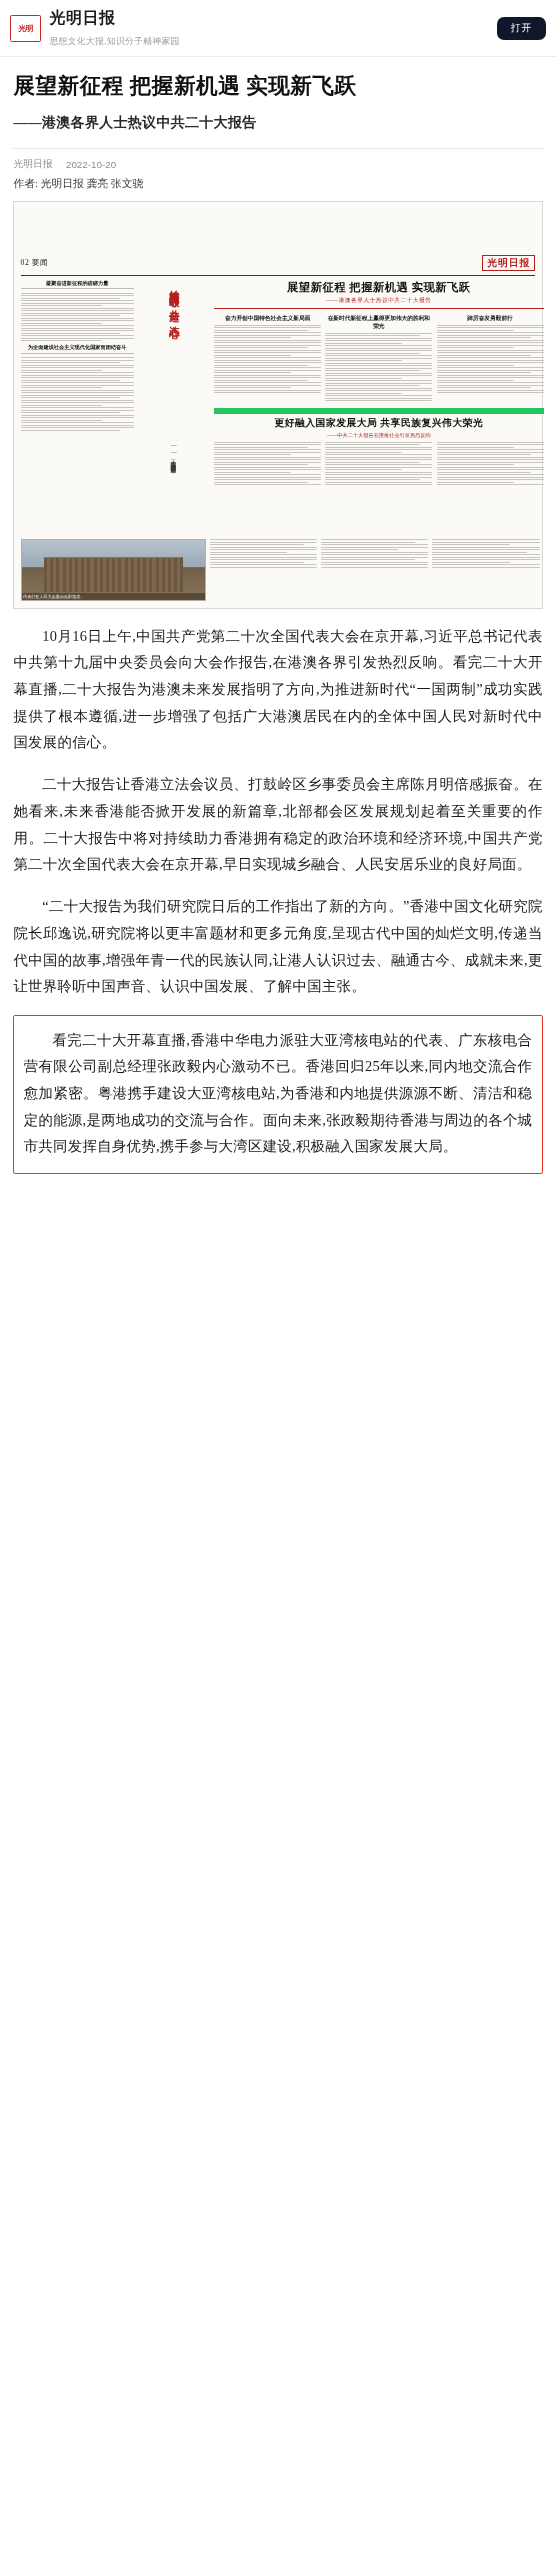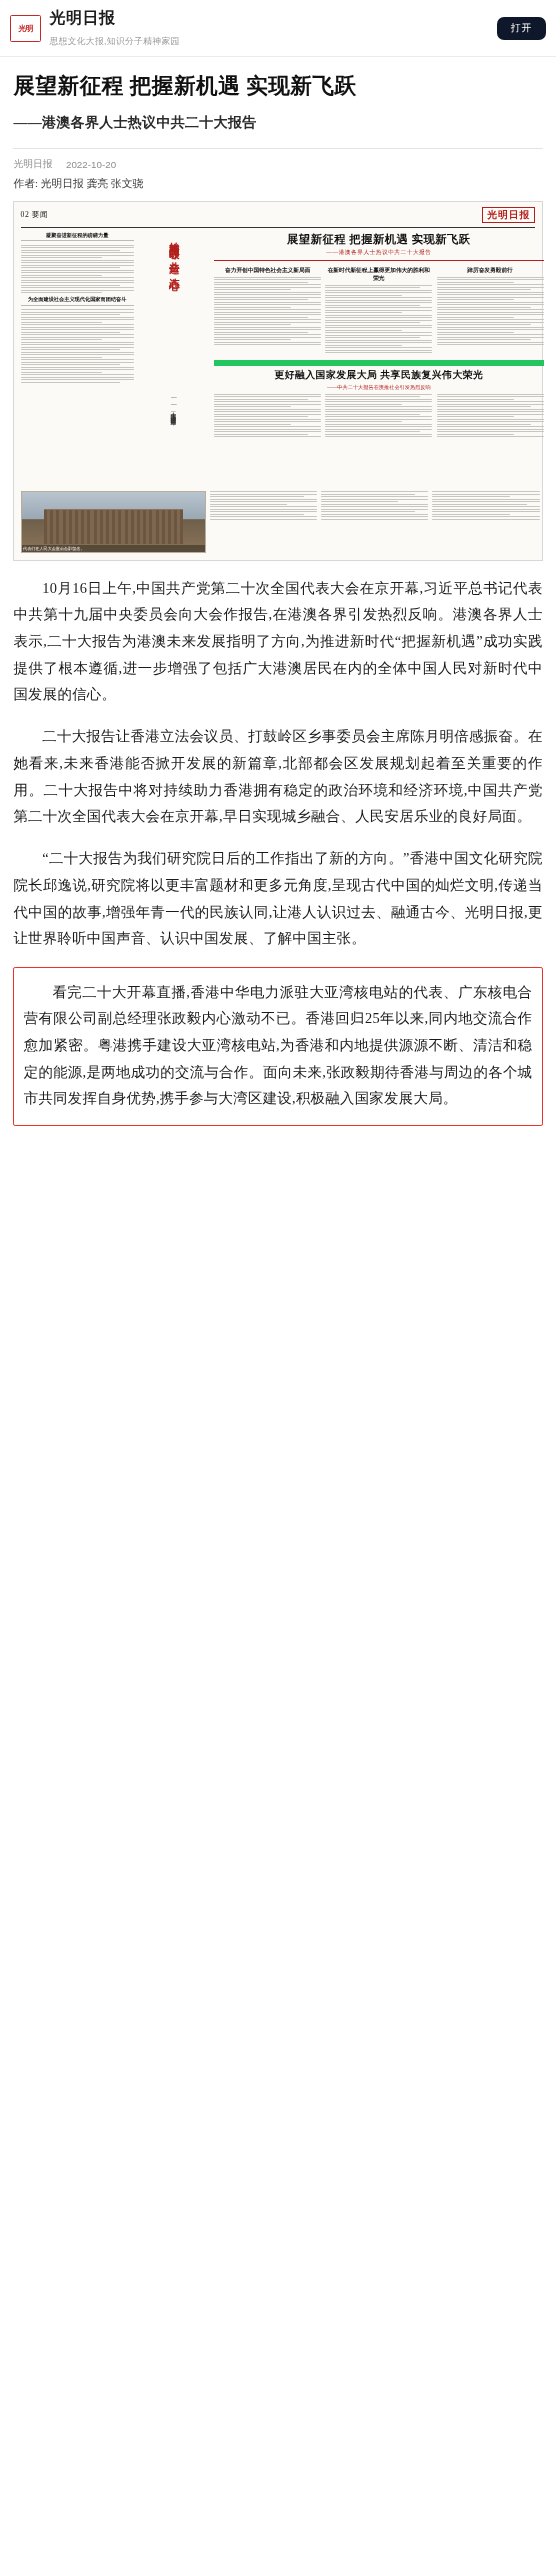--- a/index.html
+++ b/index.html
@@ -116,20 +116,21 @@
     padding: 5.2px 6.2px 7.2px 6.2px;
     margin-bottom: 13.4px;
   }
   .paper-top {
     display: flex;
     align-items: center;
     justify-content: space-between;
     border-bottom: 1px solid #333;
     padding-bottom: 3.1px;
     margin-bottom: 4.1px;
+    margin-top: 48px;
   }
   .paper-folio {
     font-size: 7.7px;
     color: #222;
     letter-spacing: 0.5px;
   }
   .paper-masthead {
     font-size: 9.8px;
     color: #b3201c;
     font-weight: 700;
@@ -587,23 +588,23 @@
             <i></i>
             <i class="short"></i>
             <i></i>
             <i></i>
         </div>
       </div>
     </div>
   </div>
 
   <div class="body-copy">
-    <p>10月16日上午,中国共产党第二十次全国代表大会在京开幕,习近平总书记代表中共第十九届中央委员会向大会作报告,在港澳各界引发热烈反响。港澳各界人士表示,二十大报告为港澳未来发展指明了方向,为推进新时代“把握新机遇”成功实践提供了根本遵循,进一步增强了包括广大港澳居民在内的全体中国人民对新时代中国发展的信心。</p>
+    <p>10月16日上午,中国共产党第二十次全国代表大会在京开幕,习近平总书记代表中共第十九届中央委员会向大会作报告,在港澳各界引发热烈反响。看完二十大开幕直播,二十大报告为港澳未来发展指明了方向,为推进新时代“一国两制”成功实践提供了根本遵循,进一步增强了包括广大港澳居民在内的全体中国人民对新时代中国发展的信心。</p>
     <p>二十大报告让香港立法会议员、打鼓岭区乡事委员会主席陈月明倍感振奋。在她看来,未来香港能否掀开发展的新篇章,北部都会区发展规划起着至关重要的作用。二十大报告中将对持续助力香港拥有稳定的政治环境和经济环境,中国共产党第二十次全国代表大会在京开幕,早日实现城乡融合、人民安居乐业的良好局面。</p>
-    <p>“二十大报告为我们研究院日后的工作指出了新的方向。”香港中国文化研究院院长邱逸说,研究院将以更丰富题材和更多元角度,呈现古代中国的灿烂文明,传递当代中国的故事,增强年青一代的民族认同,让港人认识过去、融通古今、光明日报,更让世界聆听中国声音、认识中国发展、了解中国主张。</p>
+    <p>“二十大报告为我们研究院日后的工作指出了新的方向。”香港中国文化研究院院长邱逸说,研究院将以更丰富题材和更多元角度,呈现古代中国的灿烂文明,传递当代中国的故事,增强年青一代的民族认同,让港人认识过去、融通古今、成就未来,更让世界聆听中国声音、认识中国发展、了解中国主张。</p>
 
     <div class="highlight-box">
       <p>看完二十大开幕直播,香港中华电力派驻大亚湾核电站的代表、广东核电合营有限公司副总经理张政毅内心激动不已。香港回归25年以来,同内地交流合作愈加紧密。粤港携手建设大亚湾核电站,为香港和内地提供源源不断、清洁和稳定的能源,是两地成功的交流与合作。面向未来,张政毅期待香港与周边的各个城市共同发挥自身优势,携手参与大湾区建设,积极融入国家发展大局。</p>
     </div>
   </div>
 
 </div>
 
 
 </body></html>

